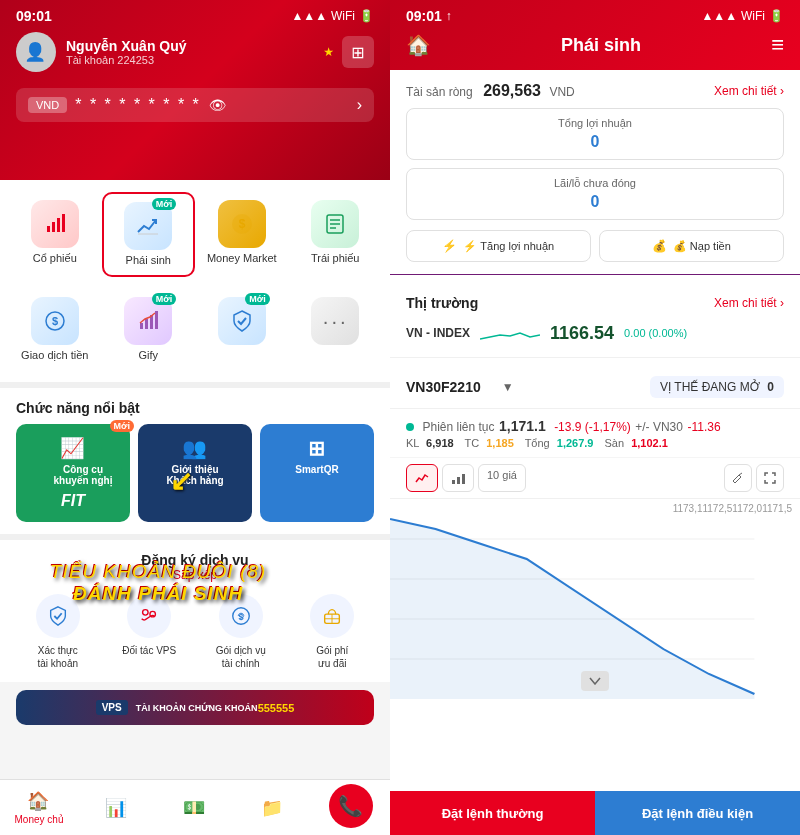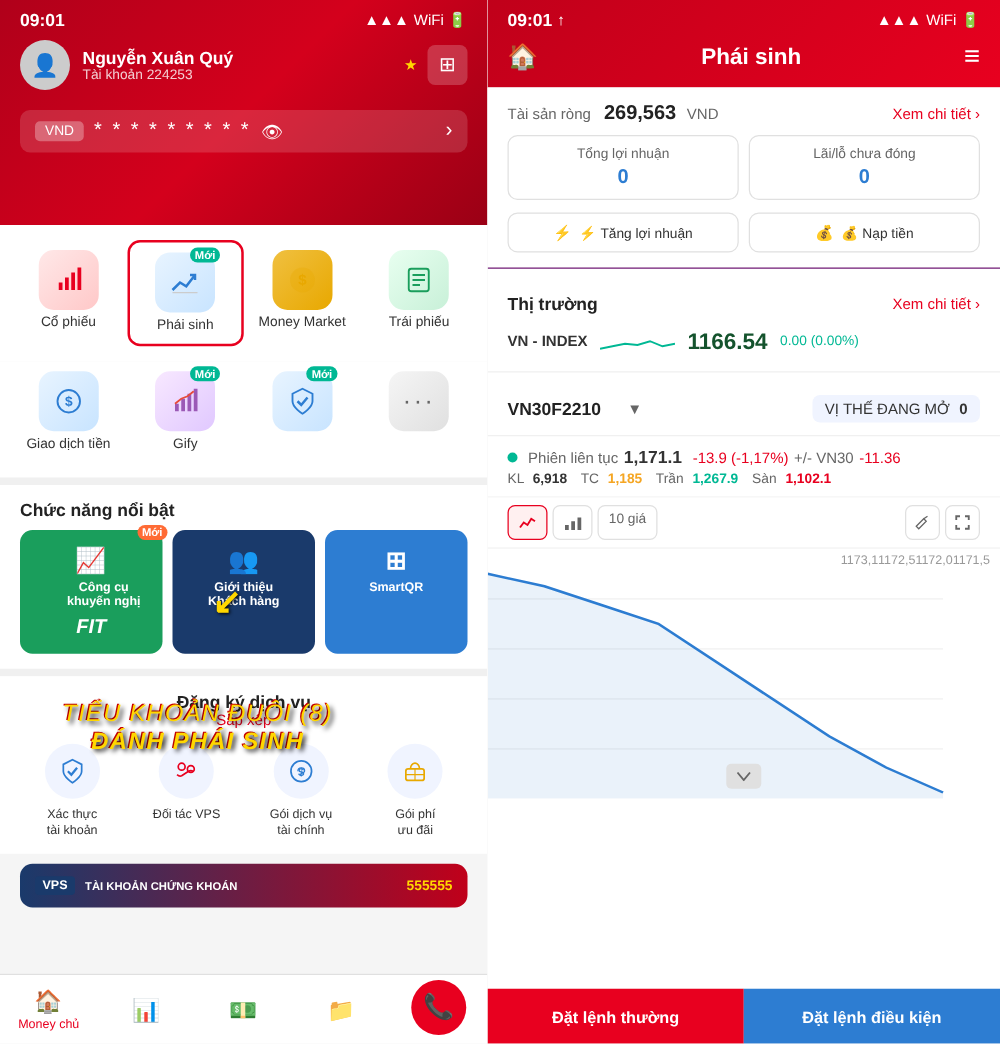--- a/index.html
+++ b/index.html
@@ -334,21 +334,21 @@
     }
 
     
     .bottom-banner {
       background: linear-gradient(90deg, #1a3a6b, #c0001a);
       margin: 8px 16px;
       border-radius: 10px;
       padding: 10px 12px;
       display: flex;
       align-items: center;
-      justify-content: space-between;
+      justify-content: center;
       color: white;
       font-size: 10px;
     }
 
     .banner-left {
       display: flex;
       align-items: center;
       gap: 8px;
     }
 
@@ -483,21 +483,21 @@
       margin-left: 4px;
     }
 
     .asset-detail-link {
       font-size: 12px;
       color: #e8001f;
     }
 
     .profit-grid {
       display: grid;
-      grid-template-columns: 1fr 1fr;
+      grid-template-columns: 1fr;
       gap: 8px;
       margin-bottom: 10px;
     }
 
     .profit-card {
       border: 1px solid #e0e0e0;
       border-radius: 8px;
       padding: 8px 12px;
       text-align: center;
     }
@@ -1194,21 +1194,21 @@
           <span class="price-main">1,171.1</span>
           <span class="price-change-red">-13.9 (-1,17%)</span>
           <span style="font-size:12px;color:#666;">+/- VN30</span>
           <span class="price-vn30">-11.36</span>
         </div>
         <div class="kl-row">
           <span>KL</span>
           <span class="kl-val" style="margin:0 8px 0 4px;">6,918</span>
           <span>TC</span>
           <span class="tc-val" style="margin:0 8px 0 4px;">1,185</span>
-          <span>Trần</span>
+          <span>Tổng</span>
           <span class="tran-val" style="margin:0 8px 0 4px;">1,267.9</span>
           <span>Sàn</span>
           <span class="san-val" style="margin-left:4px;">1,102.1</span>
         </div>
       </div>
 
       <div class="chart-toolbar">
         <div class="chart-btn-group">
           <div class="chart-btn active">
             <svg width="16" height="16" viewBox="0 0 16 16">

